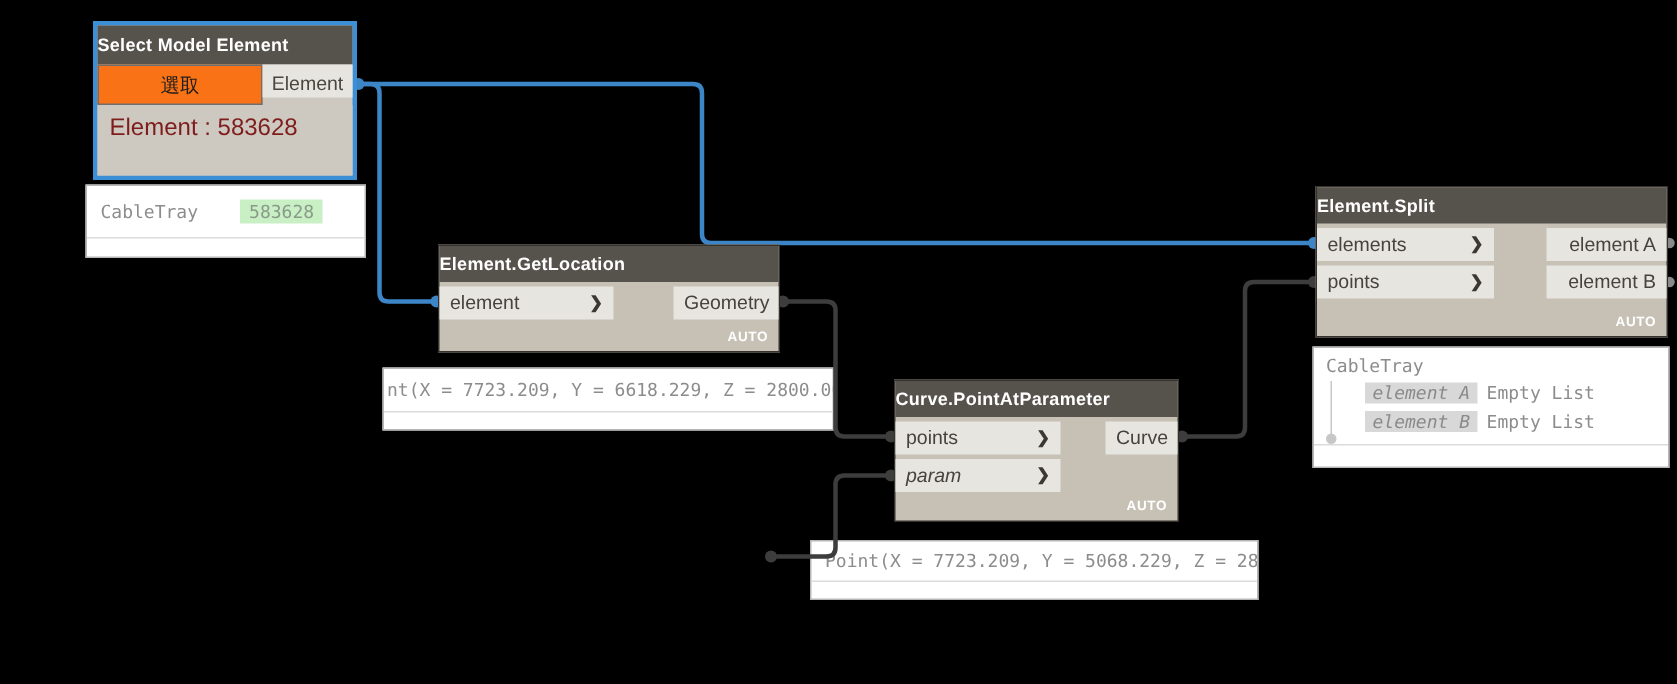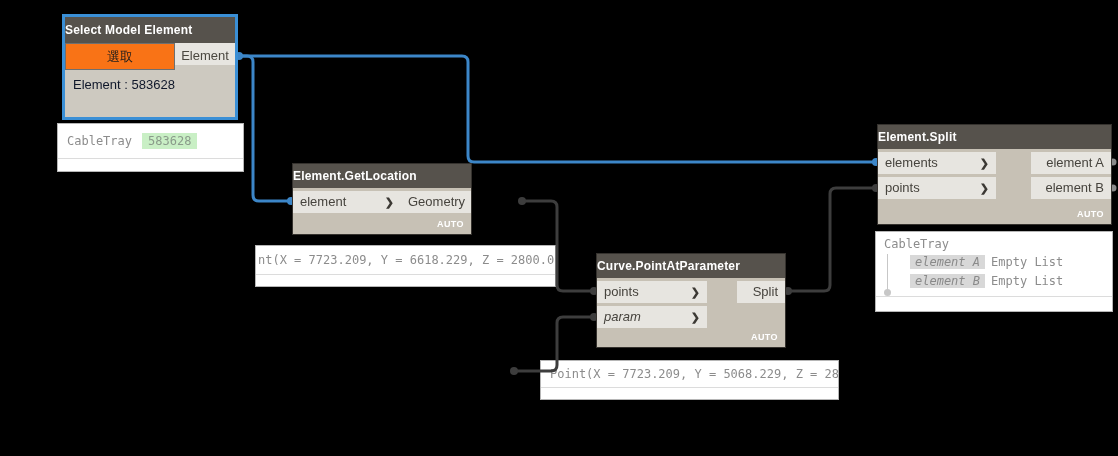--- a/index.html
+++ b/index.html
@@ -25,21 +25,21 @@
 
   
   #node-select{left:62px;top:14px;width:176px;height:106px;border:3px solid #3a8fd6;
                background:#cdc9c0;}
   #node-select .node-header{height:26px;line-height:26px;}
   .select-row{display:flex;height:27px;flex:0 0 auto;}
   .select-btn{flex:1 1 auto;background:#f97316;border:1px solid #6f6f6f;box-sizing:border-box;
               font-size:13px;color:#1d1d1d;text-align:center;line-height:25px;}
   .select-out{flex:0 0 60px;background:#e7e5e0;font-size:13px;color:#4a4740;
               text-align:center;line-height:26px;}
-  .select-body{flex:1 1 auto;background:#cdc9c0;font-size:13px;color:#0f172a;
+  .select-body{flex:1 1 auto;background:#cdc9c0;font-size:16px;color:#7f1d1d;
                padding:7px 2px 0 8px;text-align:left;}
 
   
   #node-codeblock{left:435px;top:338px;width:77px;height:74px;background:#ccc8c0;}
   #node-codeblock .node-header{height:20px;line-height:20px;}
   .code-row{display:flex;margin-top:2px;height:22px;}
   .code-ln{flex:0 0 14px;background:#e9e7e3;border-right:1px solid #b4b1ab;
            font-family:"DejaVu Sans Mono",monospace;font-size:12px;line-height:22px;
            color:#9b9b9b;text-align:right;padding-right:2px;}
   .code-txt{flex:0 0 37px;background:#e9e7e3;font-family:"DejaVu Sans Mono",monospace;
@@ -51,39 +51,39 @@
             font-size:12px;line-height:22px;color:#3a3a3a;text-align:center;}
 
   
   .bubble{position:absolute;background:#fff;border:1px solid #b6b6b6;box-sizing:border-box;
           font-family:"DejaVu Sans Mono",monospace;font-size:12px;color:#8c8c8c;}
   .bubble-content{overflow:hidden;white-space:nowrap;}
   .bubble-footer{border-top:1px solid #dcdcdc;}
   #bubble-cabletray{left:57px;top:123px;width:187px;height:49px;}
   #bubble-cabletray .bubble-content{height:34px;line-height:34px;padding-left:9px;}
   #bubble-cabletray .bubble-footer{height:13px;}
-  .green-chip{background:#c9efc5;color:#8a9b8a;padding:1px 6px;margin-left:10px;}
+  .green-chip{background:#c9efc5;color:#8a9b8a;padding:1px 6px;margin-left:28px;}
   #bubble-getlocation{left:255px;top:245px;width:301px;height:42px;}
   #bubble-getlocation .bubble-content{height:28px;line-height:28px;padding-left:2px;}
   #bubble-getlocation .bubble-footer{height:12px;}
   #bubble-point{left:540px;top:360px;width:299px;height:40px;}
   #bubble-point .bubble-content{height:26px;line-height:26px;padding-left:9px;}
   #bubble-point .bubble-footer{height:12px;}
   #bubble-dict{left:875px;top:231px;width:238px;height:81px;}
   #bubble-dict .bubble-content{height:64px;position:relative;}
   #bubble-dict .bubble-footer{height:13px;}
   .dict-title{padding:5px 0 0 8px;line-height:14px;}
   .dict-row{margin:4px 0 0 34px;line-height:15px;}
   .dict-key{background:#d8d8d8;color:#8a8a8a;font-style:italic;padding:0 5px;margin-right:6px;}
   .tree-line{position:absolute;left:11px;top:22px;width:1px;height:36px;background:#c7c7c7;}
   .tree-dot{position:absolute;left:8px;top:57px;width:7px;height:7px;border-radius:50%;
             background:#c7c7c7;}
 
   
-  #node-getlocation{left:292px;top:163px;width:180px;height:72px;}
+  #node-getlocation{left:292px;top:163px;width:228px;height:72px;}
   #node-getlocation .port.in{width:116px;}
   #node-getlocation .port.out{width:70px;text-align:right;}
   #node-curve{left:596px;top:253px;width:190px;height:95px;}
   #node-curve .port.in{width:110px;}
   #node-curve .port.out{width:48px;}
   #node-split{left:877px;top:124px;width:235px;height:101px;}
   #node-split .port.in{width:118px;}
   #node-split .port.out{width:80px;}
 
   
@@ -174,21 +174,21 @@
   </div>
 
   <div class="node" id="node-curve">
     <div class="node-header">Curve.PointAtParameter</div>
     <div class="ports">
       <div class="port-row">
         <div class="port in">
           <span>points</span>
           <span class="chev">❯</span>
         </div>
-        <div class="port out">Split</div>
+        <div class="port out">Curve</div>
       </div>
       <div class="port-row">
         <div class="port in">
           <span class="italic">param</span>
           <span class="chev">❯</span>
         </div>
       </div>
     </div>
     <div class="lacing">AUTO</div>
   </div>

